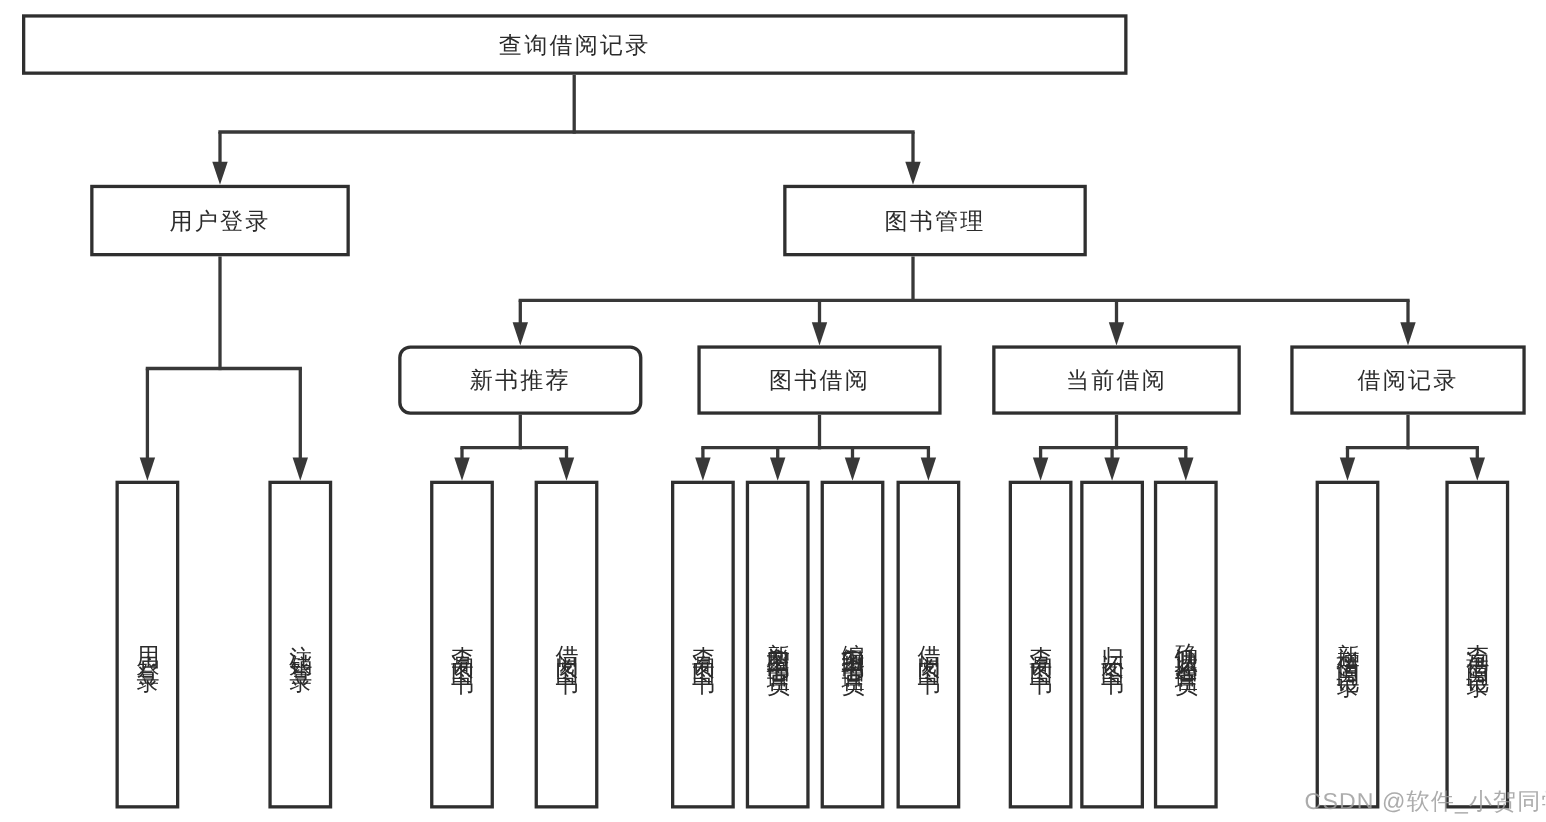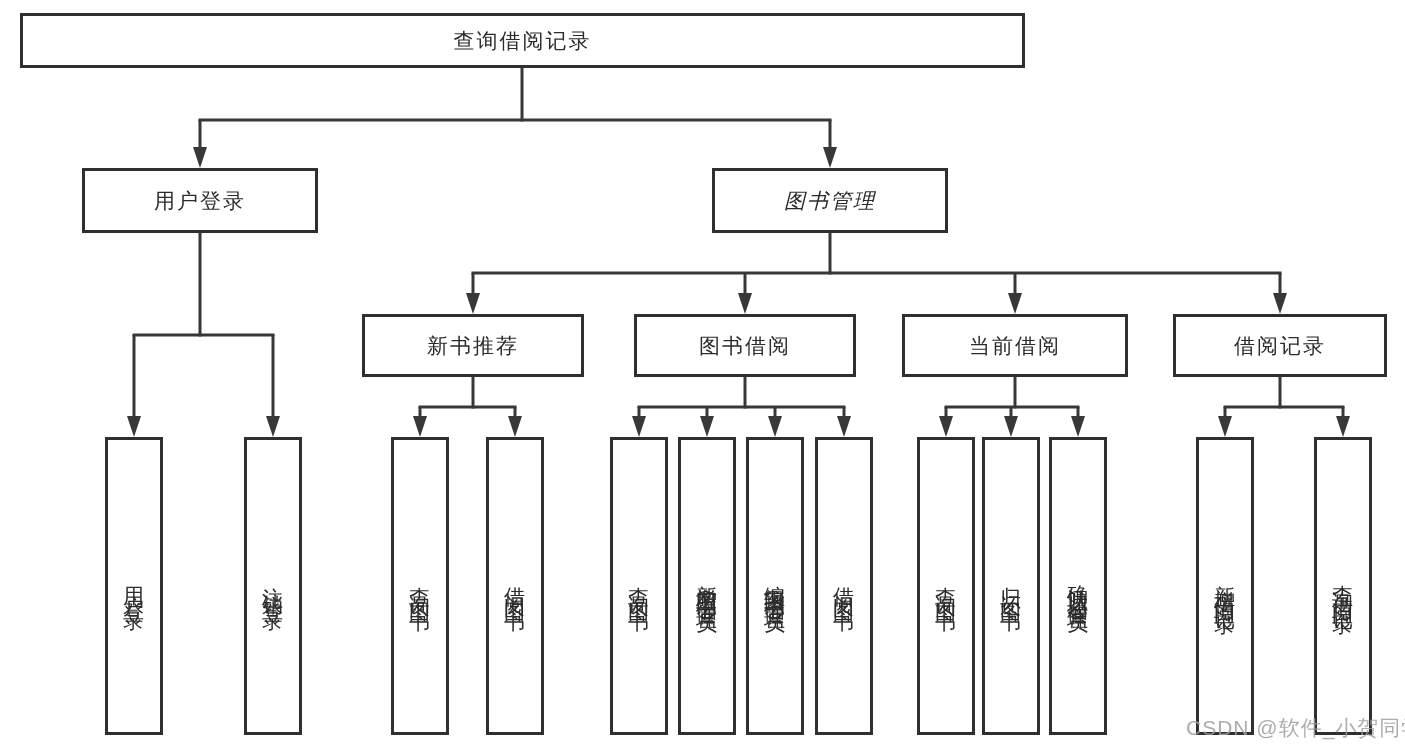--- a/index.html
+++ b/index.html
@@ -108,23 +108,23 @@
       <polygon points="1004,416 1018,416 1011,437"></polygon>
       <polygon points="1071,416 1085,416 1078,437"></polygon>
       <polygon points="1218,416 1232,416 1225,437"></polygon>
       <polygon points="1336,416 1350,416 1343,437"></polygon>
     </g>
   </svg>
 
   <div class="hbox" style="left:20px;top:13px;width:1005px;height:55px;">查询借阅记录</div>
 
   <div class="hbox" style="left:82px;top:168px;width:236px;height:65px;">用户登录</div>
-  <div class="hbox" style="left:712px;top:168px;width:236px;height:65px;font-style:italic;">图书管理</div>
+  <div class="hbox" style="left:712px;top:168px;width:276px;height:65px;">图书管理</div>
 
-  <div class="hbox" style="left:362px;top:314px;width:222px;height:63px;">新书推荐</div>
+  <div class="hbox" style="left:362px;top:314px;width:222px;height:63px;border-radius:11px;">新书推荐</div>
   <div class="hbox" style="left:902px;top:314px;width:226px;height:63px;">当前借阅</div>
   <div class="hbox" style="left:634px;top:314px;width:222px;height:63px;">图书借阅</div>
   <div class="hbox" style="left:1173px;top:314px;width:214px;height:63px;">借阅记录</div>
 
   <div class="vbox" style="left:105px;top:437px;width:58px;height:298px;">用户登录</div>
   <div class="vbox" style="left:244px;top:437px;width:58px;height:298px;">注销登录</div>
 
   <div class="vbox" style="left:391px;top:437px;width:58px;height:298px;">查询图书</div>
   <div class="vbox" style="left:486px;top:437px;width:58px;height:298px;">借阅图书</div>
 

